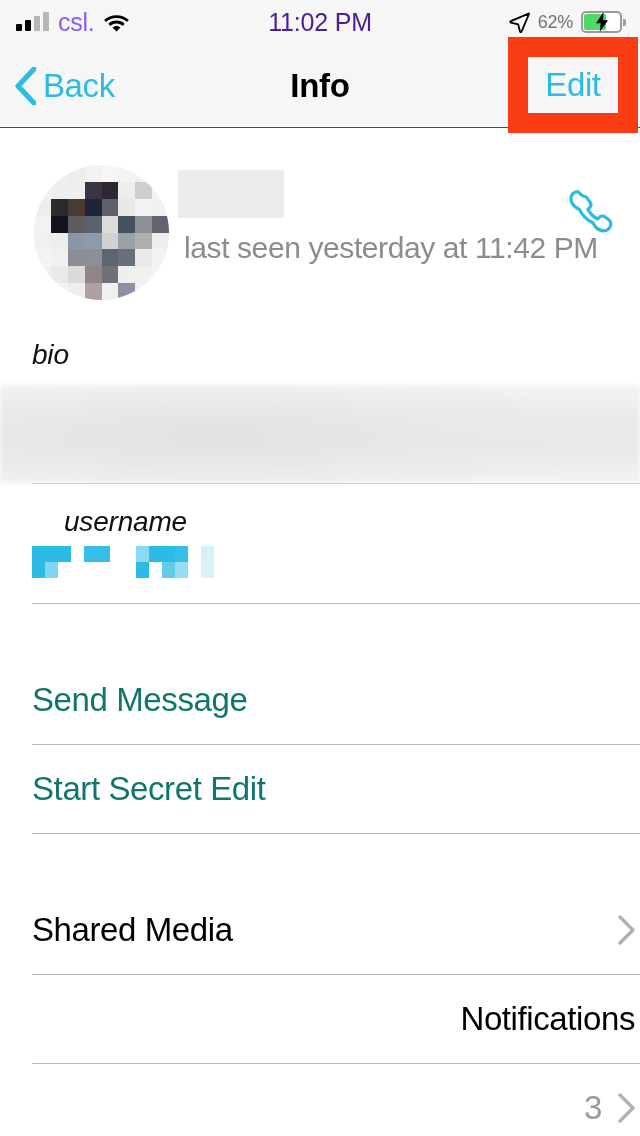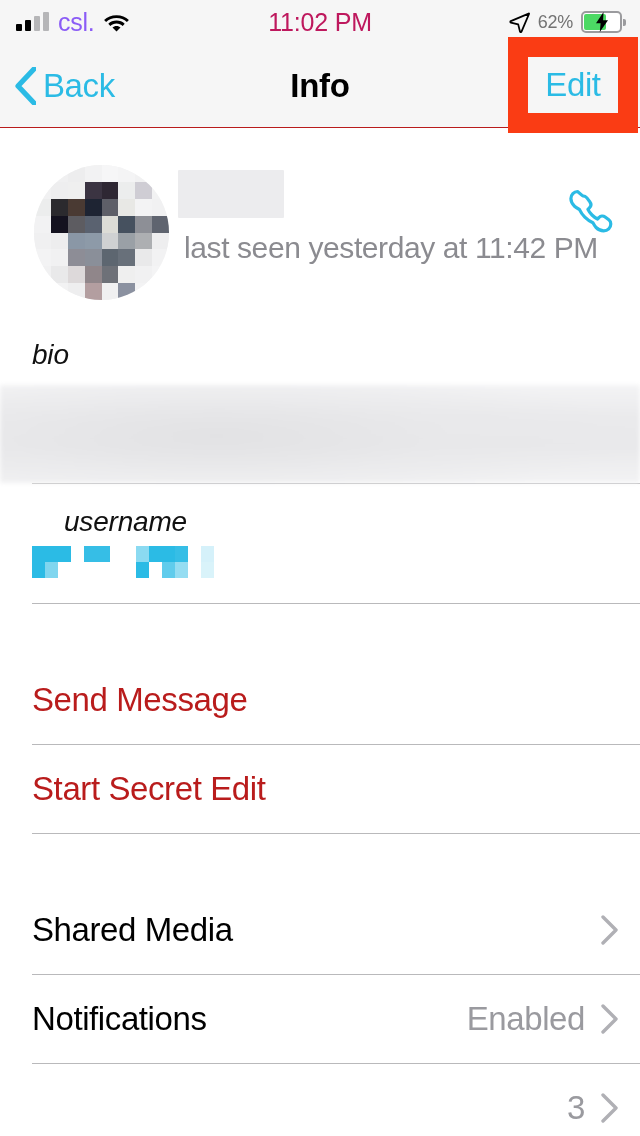--- a/index.html
+++ b/index.html
@@ -28,21 +28,21 @@
   .signal i:nth-child(2){ height:11px; }
   .signal i:nth-child(3){ height:15px; background:#b6b6b8; }
   .signal i:nth-child(4){ height:19px; background:#b6b6b8; }
   .carrier{ font-size:25px; color:#8b5cf6; letter-spacing:-0.3px; line-height:1; }
   .wifi{ width:27px; height:20px; position:relative; }
 
   .sb-center{
     position:absolute; left:0; top:0; width:640px; height:44px;
     display:flex; align-items:center; justify-content:center;
   }
-  .clock{ font-size:25px; color:#be185d; letter-spacing:-0.2px; font-weight:400; }
+  .clock{ font-size:25px; color:#4c1d95; letter-spacing:-0.2px; font-weight:400; }
 
   .sb-right{
     position:absolute; right:14px; top:0; height:44px;
     display:flex; align-items:center; gap:8px;
   }
   .loc-arrow{ width:21px; height:21px; }
   .batt-pct{ font-size:18px; color:#737373; letter-spacing:-0.3px; }
   .battery{ position:relative; width:45px; height:22px; }
   .batt-body{
     position:absolute; left:0; top:0; width:41px; height:22px;
@@ -156,28 +156,28 @@
     grid-template-rows:repeat(2,16px);
   }
   .username-mosaic span{ display:block; }
 
   .action-row{
     position:relative; height:88px;
     display:flex; align-items:center;
     padding-left:32px;
     cursor:pointer;
   }
-  .action-label{ font-size:33px; color:#b91c1c; letter-spacing:-0.4px; }
+  .action-label{ font-size:33px; color:#0f766e; letter-spacing:-0.4px; }
 
   .gap-block{ height:52px; background:#fff; }
 
   .list-row{
     position:relative; height:88px;
     display:flex; align-items:center;
-    padding-left:32px; padding-right:22px;
+    padding-left:32px; padding-right:5px;
     cursor:pointer;
     justify-content:flex-end;
   }
   .list-label{ font-size:33px; color:#000; letter-spacing:-0.4px; }
   .list-right{
     margin-left:auto; display:flex; align-items:center; gap:16px;
   }
   .list-value{ font-size:33px; color:#9a9a9f; letter-spacing:-0.4px; }
   .chev-right{ width:17px; height:30px; flex:0 0 auto; }
 </style>
@@ -388,28 +388,20 @@
         <svg viewBox="0 0 17 30" width="17" height="30">
           <path d="M2 2l13 13L2 28" fill="none" stroke="#b0b0b5" stroke-width="3.4" stroke-linecap="round" stroke-linejoin="round"></path>
         </svg>
       </span>
     </span>
   </div>
   <div class="divider"></div>
 
   <div class="list-row">
     <span class="list-label">Notifications</span>
-    <span class="list-right">
-      <span class="list-value">Enabled</span>
-      <span class="chev-right">
-        <svg viewBox="0 0 17 30" width="17" height="30">
-          <path d="M2 2l13 13L2 28" fill="none" stroke="#b0b0b5" stroke-width="3.4" stroke-linecap="round" stroke-linejoin="round"></path>
-        </svg>
-      </span>
-    </span>
   </div>
   <div class="divider"></div>
 
   <div class="list-row">
     <span class="list-right">
       <span class="list-value">3</span>
       <span class="chev-right">
         <svg viewBox="0 0 17 30" width="17" height="30">
           <path d="M2 2l13 13L2 28" fill="none" stroke="#b0b0b5" stroke-width="3.4" stroke-linecap="round" stroke-linejoin="round"></path>
         </svg>

